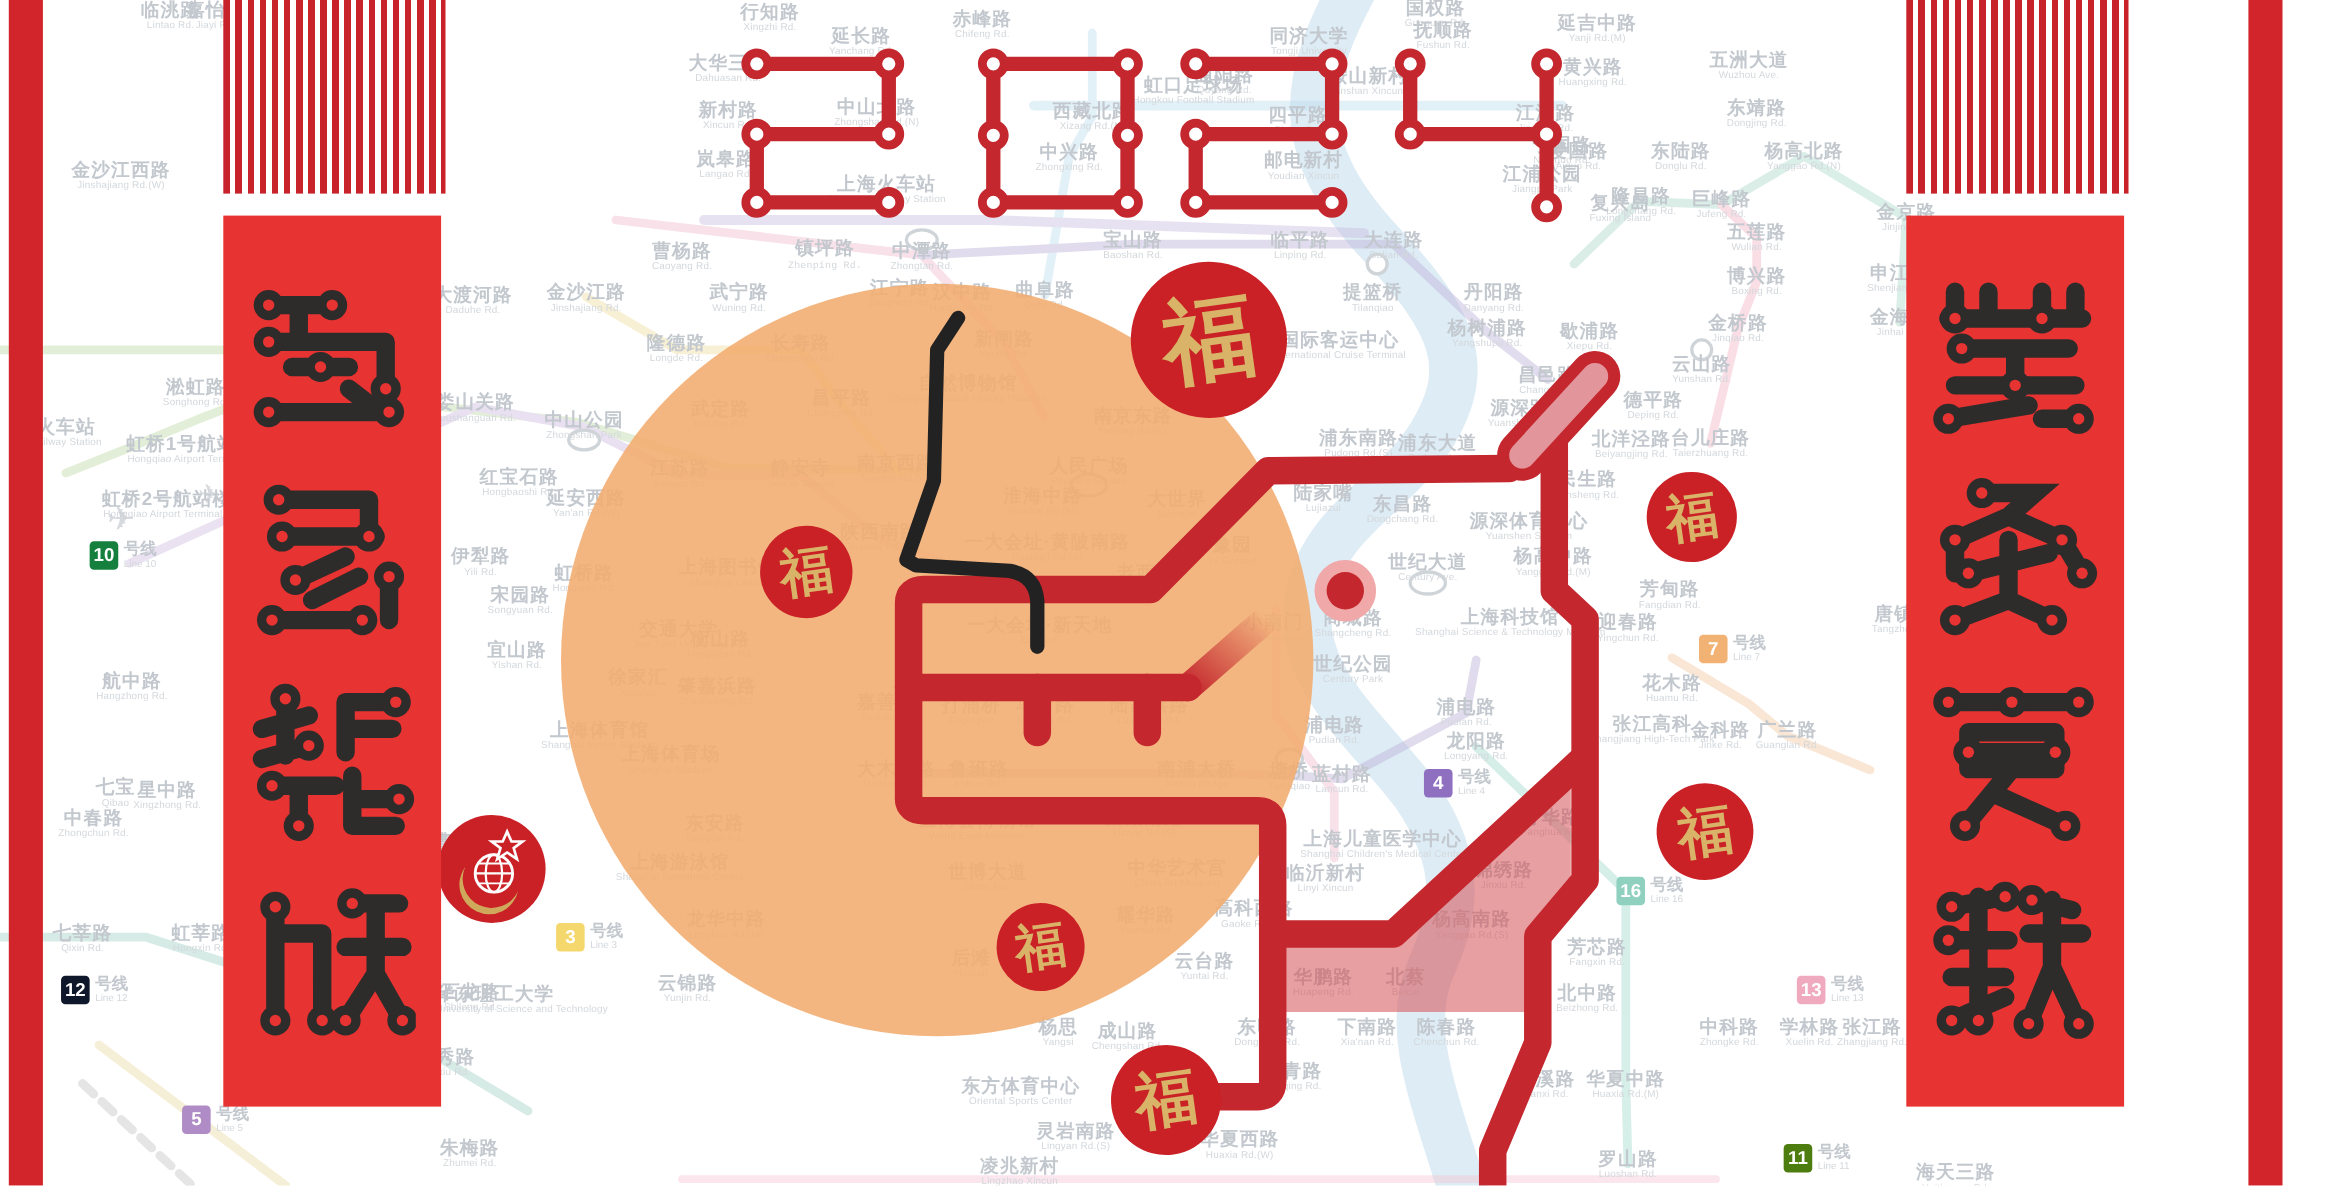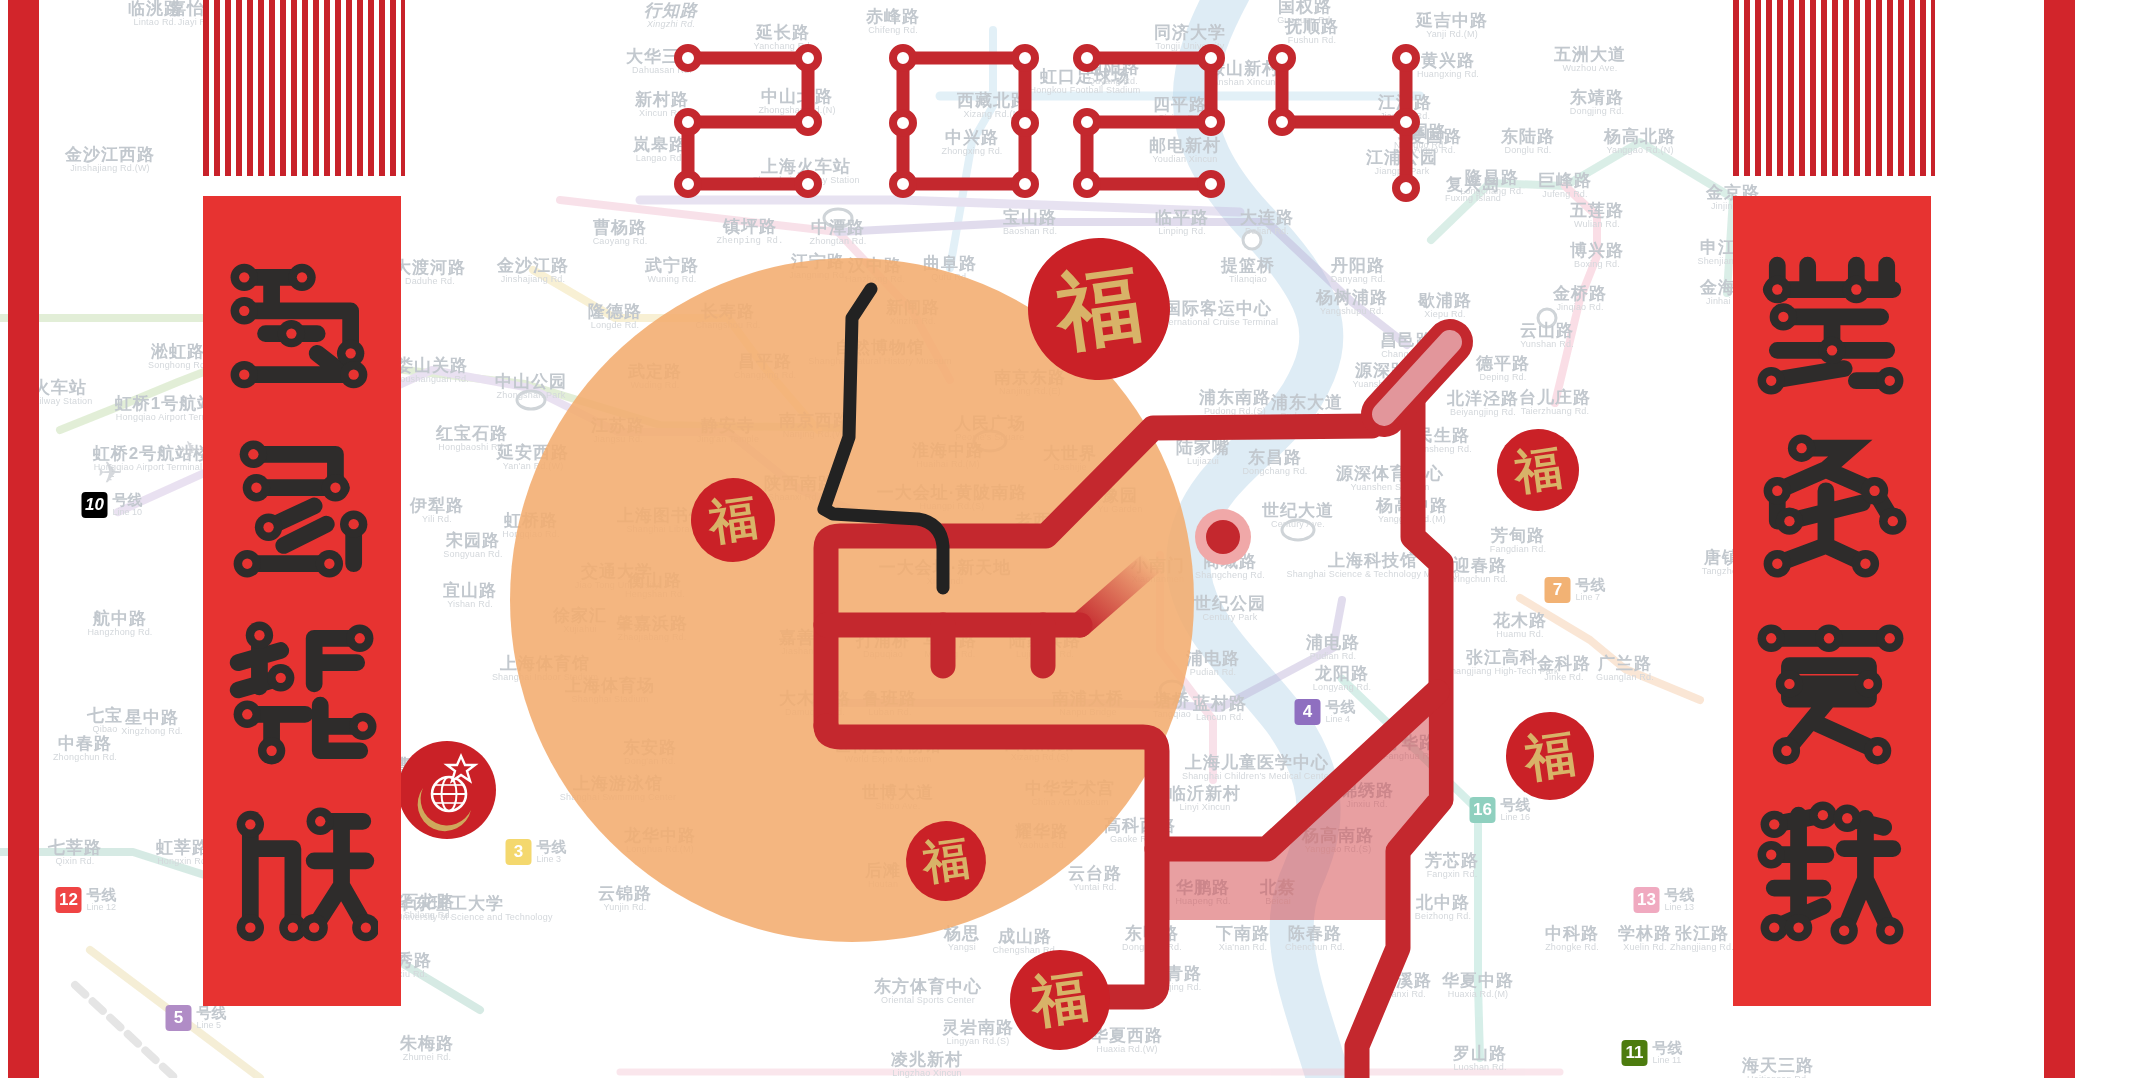--- a/index.html
+++ b/index.html
@@ -78,21 +78,21 @@
 
   <div class="layer" id="stations">
       <div class="st" style="left: 155px; top: 14px;">
         <div class="cn">临洮路</div>
         <div class="en">Lintao Rd.</div>
       </div>
       <div class="st" style="left: 196px; top: 14px;">
         <div class="cn">嘉怡路</div>
         <div class="en">Jiayi Rd.</div>
       </div>
-      <div class="st" style="left: 671px; top: 16px; font-style: italic;">
+      <div class="st" style="left: 700px; top: 16px;">
         <div class="cn">行知路</div>
         <div class="en">Xingzhi Rd.</div>
       </div>
       <div class="st" style="left: 783px; top: 38px;">
         <div class="cn">延长路</div>
         <div class="en">Yanchang Rd.</div>
       </div>
       <div class="st" style="left: 893px; top: 22px;">
         <div class="cn">赤峰路</div>
         <div class="en">Chifeng Rd.</div>
@@ -806,28 +806,28 @@
         <div class="en">Railway Station</div>
       </div>
       <div class="st" style="left: 1778px; top: 1071px;">
         <div class="cn">海天三路</div>
         <div class="en">Haitiansan Rd.</div>
       </div>
     </div>
 
   <div class="layer" id="badges">
       <div class="badge" style="left: 112px; top: 505px;">
-        <div class="sq" style="background: #000000; font-style: italic;">10</div>
+        <div class="sq" style="background: #15803d;">10</div>
         <div>
           <div class="t1">号线</div>
           <div class="t2">Line 10</div>
         </div>
       </div>
       <div class="badge" style="left: 86px; top: 900px;">
-        <div class="sq" style="background: #ef4444;">12</div>
+        <div class="sq" style="background: #0f172a;">12</div>
         <div>
           <div class="t1">号线</div>
           <div class="t2">Line 12</div>
         </div>
       </div>
       <div class="badge" style="left: 312px; top: 988px;">
         <div class="sq" style="background: rgb(232, 106, 116);">1</div>
         <div>
           <div class="t1">号线</div>
           <div class="t2">Line 1</div>

